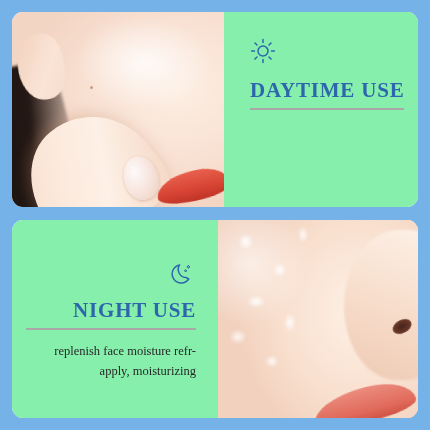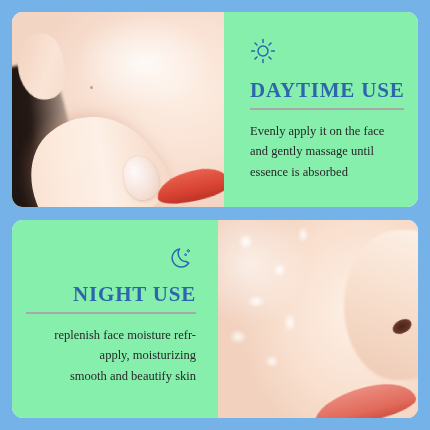--- a/index.html
+++ b/index.html
@@ -169,21 +169,21 @@
 
   
   .copy {
     flex: 1 1 auto;
     background: #86efac;
     box-sizing: border-box;
     display: flex;
     flex-direction: column;
   }
   #copy-day   { padding: 26px 16px 0 26px; align-items: flex-start; text-align: left; }
-  #copy-night { padding: 24px 22px 0 14px; align-items: flex-end;  text-align: right; }
+  #copy-night { padding: 40px 22px 0 14px; align-items: flex-end;  text-align: right; }
 
   .icon { display: block; line-height: 0; }
   #icon-sun  { margin-bottom: 14px; }
   #icon-moon { margin-bottom: 12px; }
 
   .heading {
     font-family: "Liberation Serif", serif;
     font-size: 21px;
     font-weight: 700;
     letter-spacing: .8px;
@@ -229,45 +229,39 @@
       <span class="icon" id="icon-sun">
         <svg width="26" height="26" viewBox="0 0 26 26" fill="none" stroke="#2d66ad" stroke-width="1.5" stroke-linecap="round">
           <circle cx="13" cy="13" r="5"></circle>
           <path d="M13 1.6v2.9M13 21.5v2.9M1.6 13h2.9M21.5 13h2.9
                    M4.95 4.95l2.05 2.05M19 19l2.05 2.05
                    M21.05 4.95L19 7M7 19l-2.05 2.05"></path>
         </svg>
       </span>
       <h2 class="heading">DAYTIME USE</h2>
       <div class="rule"></div>
-      <p class="body-copy">
-        <span>Evenly apply it on the face</span>
-        <span>and gently massage until</span>
-        <span>essence is absorbed</span>
-      </p>
     </div>
   </div>
 
   <div class="panel" id="panel-night">
 
     <div class="copy" id="copy-night">
       <span class="icon" id="icon-moon">
         <svg width="26" height="26" viewBox="0 0 26 26" fill="none" stroke="#2d66ad" stroke-width="1.5" stroke-linejoin="round">
           <path d="M16.4 17.6A8.2 8.2 0 0 1 9.6 4.9a9.1 9.1 0 1 0 9.2 14.1
                    a8.2 8.2 0 0 1-2.4-1.4z"></path>
           <path d="M18.4 5.2l.5 1.1 1.1.5-1.1.5-.5 1.1-.5-1.1-1.1-.5 1.1-.5z" stroke-width="1"></path>
           <path d="M15.6 9.6l.35.8.8.35-.8.35-.35.8-.35-.8-.8-.35.8-.35z" stroke-width="1"></path>
         </svg>
       </span>
       <h2 class="heading">NIGHT USE</h2>
       <div class="rule"></div>
       <p class="body-copy">
         <span>replenish face moisture refr-</span>
         <span>apply, moisturizing</span>
-        <span>smooth and beautify skin</span>
       </p>
     </div>
 
     <div class="photo" id="photo-night">
       <div class="skin-gloss"></div>
       <div class="serum-sparkle"></div>
       <div class="nose-ridge"></div>
       <div class="nostril"></div>
       <div class="lash-dark"></div>
       <div class="lip-bottom"></div>

